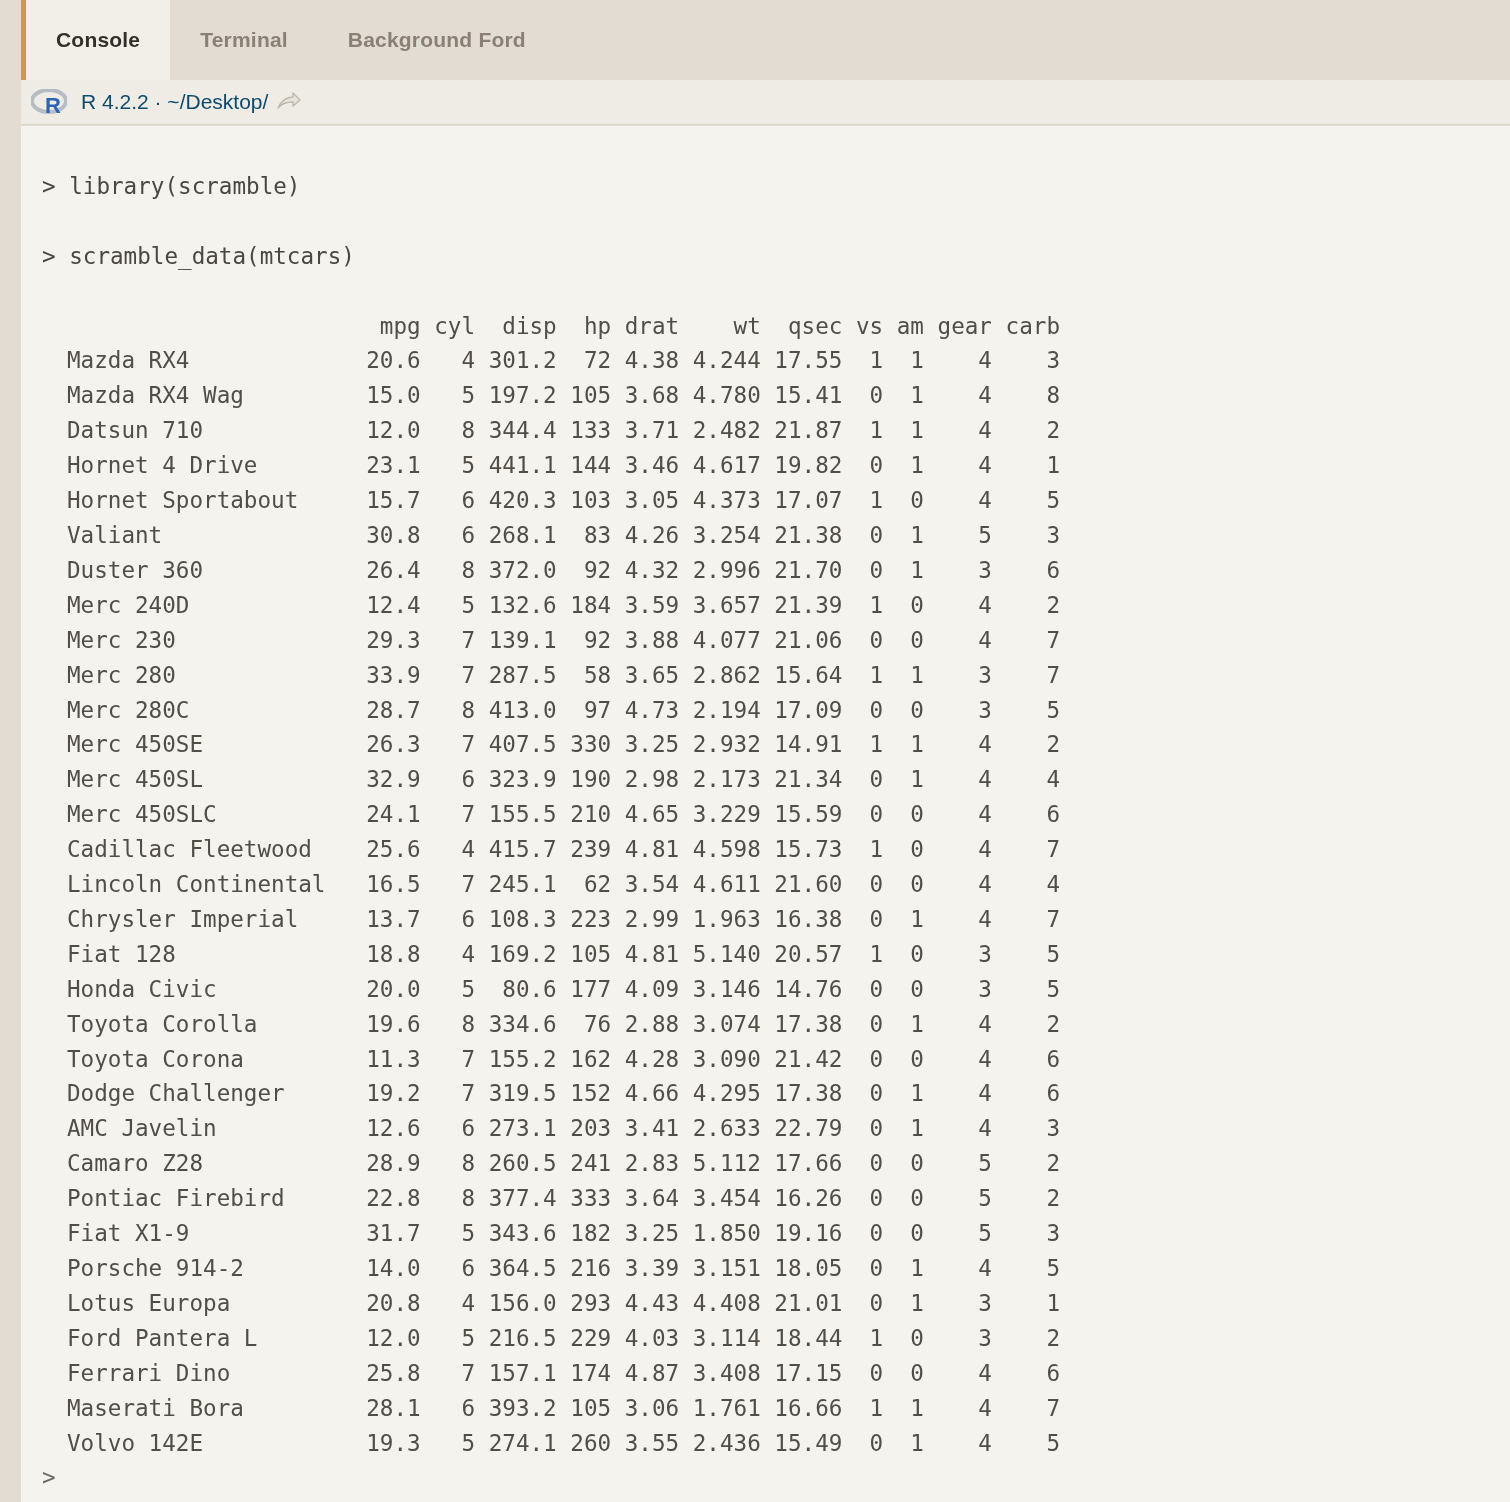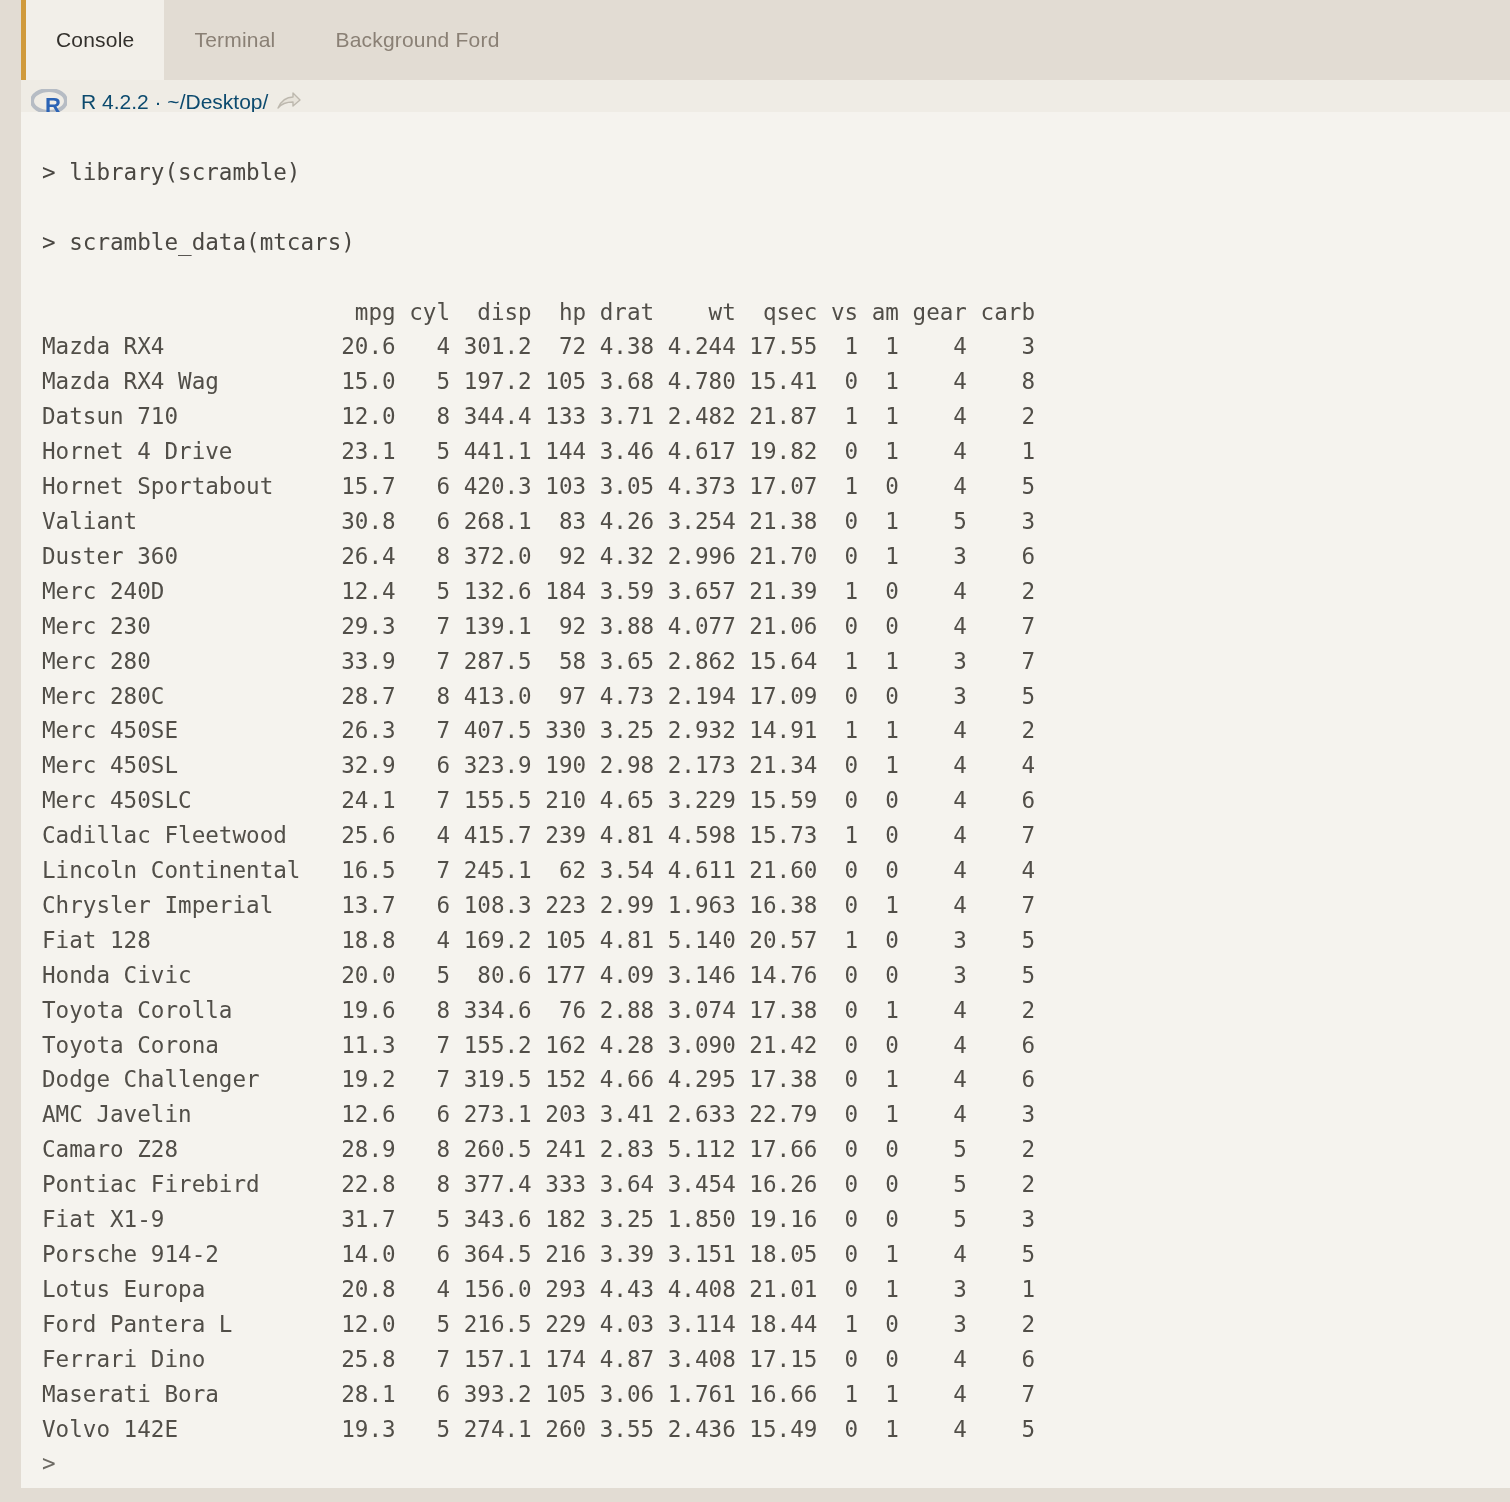--- a/index.html
+++ b/index.html
@@ -49,21 +49,21 @@
     height: 80px;
     display: flex;
     align-items: stretch;
   }
   .tab {
     display: flex;
     align-items: center;
     justify-content: center;
     padding: 0 30px;
     font-size: 21px;
-    font-weight: normal;
+    font-weight: bold;
     color: #8a8075;
     letter-spacing: .2px;
     box-sizing: border-box;
     position: relative;
     cursor: pointer;
   }
   .tab.active {
     background: #f2efe9;
     color: #33302c;
     border-left: 5px solid #d09a3c;
@@ -99,39 +99,39 @@
   .arrow-icon {
     margin-left: 8px;
     display: inline-flex;
     vertical-align: middle;
   }
 
   
   .console {
     position: absolute;
     left: 21px;
-    top: 112px;
+    top: 126px;
     width: 1489px;
     height: 1376px;
     background: #f5f3ee;
     box-sizing: border-box;
     overflow: hidden;
   }
   .console-inner {
     padding: 8px 0 0 21px;
     font-family: "DejaVu Sans Mono", "Liberation Mono", monospace;
     font-size: 22.6px;
     line-height: 34.9px;
     color: #514e48;
     white-space: pre;
     letter-spacing: 0px;
   }
   .cmdline { color: #4a4742; }
   .prompt { color: #6d6a64; }
-  .tbl { display: block; }
+  .tbl { display: block; margin-left: 25px; }
 </style>
 </head>
 <body>
 
 <div id="app">
 
   <div class="gutter"></div>
 
   <div class="tabstrip">
     <div class="tabs">

